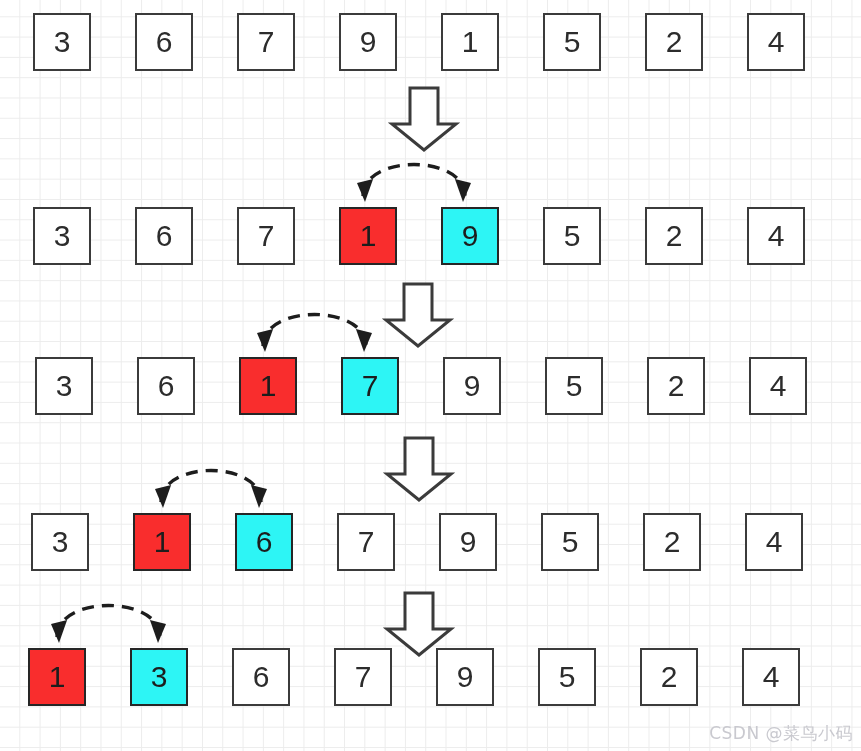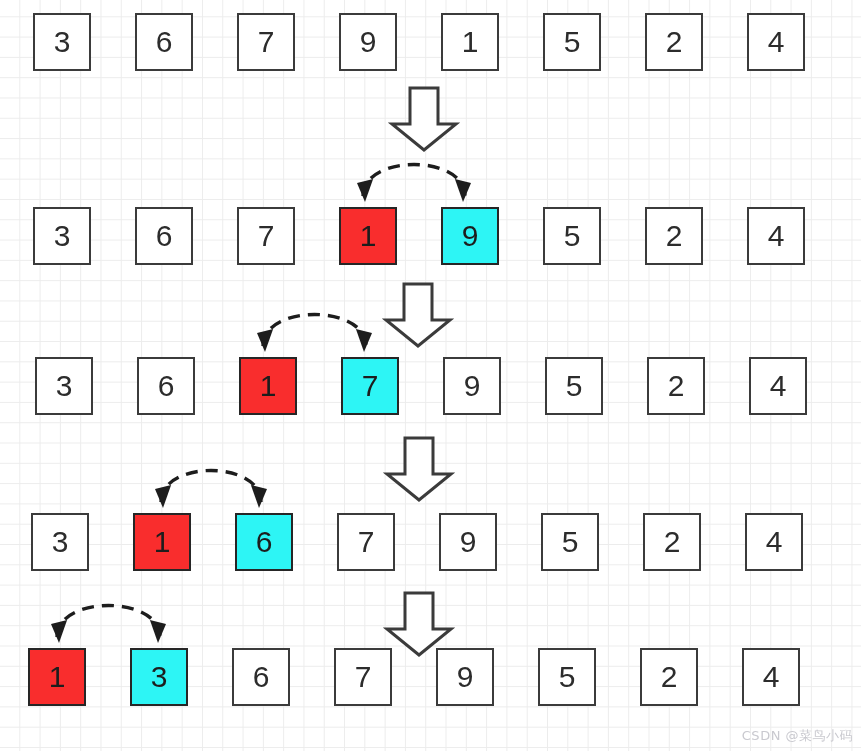--- a/index.html
+++ b/index.html
@@ -68,21 +68,21 @@
     width: 861px;
     height: 751px;
     pointer-events: none;
   }
 
   
   .watermark {
     position: absolute;
     right: 8px;
     bottom: 6px;
-    font-size: 13px;
+    font-size: 17px;
     color: #c9c9cf;
     font-family: "DejaVu Sans", sans-serif;
     letter-spacing: 0.5px;
     white-space: nowrap;
   }
 </style>
 </head>
 <body>
 
 <div id="canvas">

